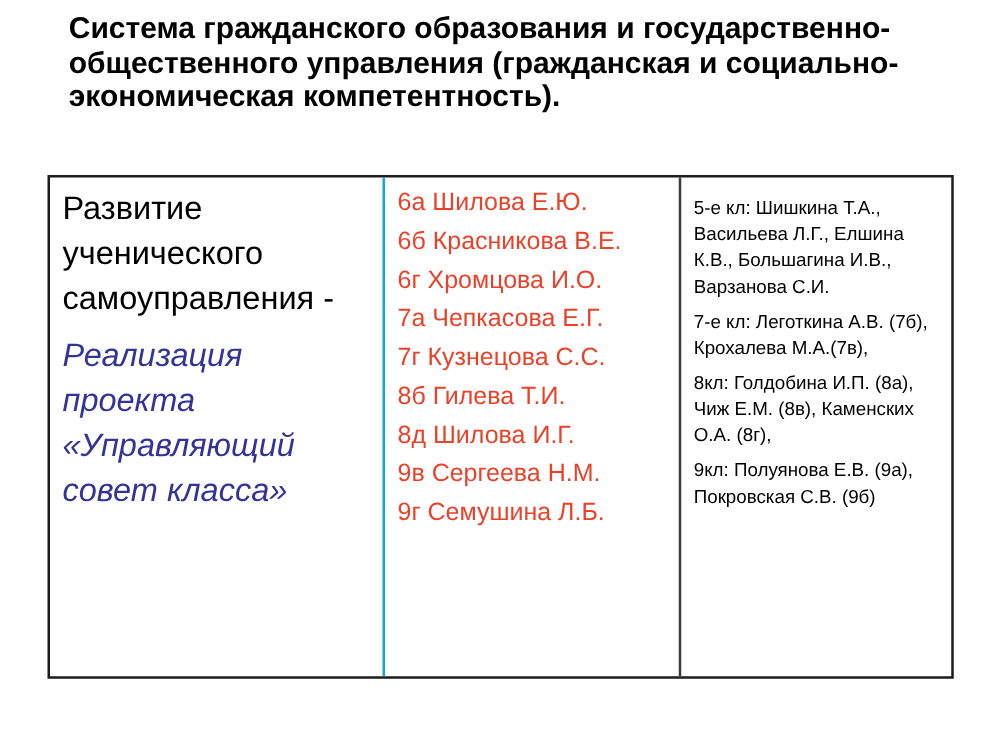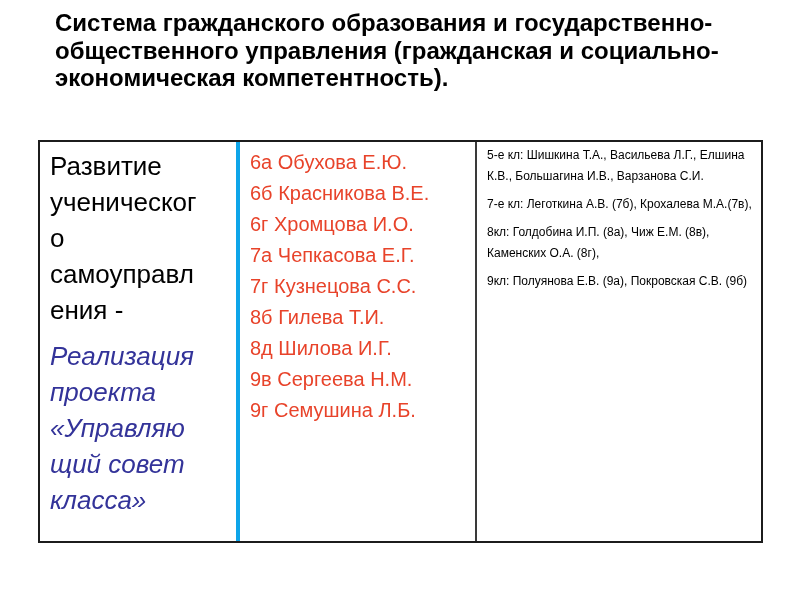--- a/index.html
+++ b/index.html
@@ -38,22 +38,22 @@
     border: 2px solid #1c1c1c;
     box-sizing: border-box;
     display: flex;
     background: #ffffff;
   }
   .cell {
     box-sizing: border-box;
     overflow: hidden;
   }
   .cell-directions {
-    width: 200px;
-    border-right: 4px solid #0ea5e9;
+    width: 268px;
+    border-right: 2px solid #0ea5e9;
     padding: 6px 30px 0 10px;
     font-size: 26px;
     line-height: 36px;
     overflow-wrap: break-word;
     word-break: break-word;
   }
   .cell-directions .heading {
     margin: 0;
     color: #000000;
   }
@@ -68,22 +68,22 @@
     padding: 8px 8px 0 10px;
     font-size: 20px;
     line-height: 24px;
     color: #e8432a;
   }
   .cell-teachers p {
     margin: 0 0 7px 0;
   }
   .cell-classes {
     flex: 1;
-    padding: 3px 8px 0 10px;
-    font-size: 12px;
+    padding: 14px 8px 0 10px;
+    font-size: 15px;
     line-height: 21px;
     color: #000000;
     overflow-wrap: break-word;
     word-break: break-word;
   }
   .cell-classes p {
     margin: 0 0 7px 0;
   }
 </style>
 </head>
@@ -94,21 +94,21 @@
   <div class="slide-title">Система гражданского образования и государственно-общественного управления (гражданская и социально-экономическая компетентность).</div>
 
   <div class="table">
 
     <div class="cell cell-directions">
       <p class="heading">Развитие ученического самоуправления -</p>
       <p class="project">Реализация проекта «Управляющий совет класса»</p>
     </div>
 
     <div class="cell cell-teachers">
-      <p>6а Обухова Е.Ю.</p>
+      <p>6а Шилова Е.Ю.</p>
       <p>6б Красникова В.Е.</p>
       <p>6г Хромцова И.О.</p>
       <p>7а Чепкасова Е.Г.</p>
       <p>7г Кузнецова С.С.</p>
       <p>8б Гилева Т.И.</p>
       <p>8д Шилова И.Г.</p>
       <p>9в Сергеева Н.М.</p>
       <p>9г Семушина Л.Б.</p>
     </div>
 

